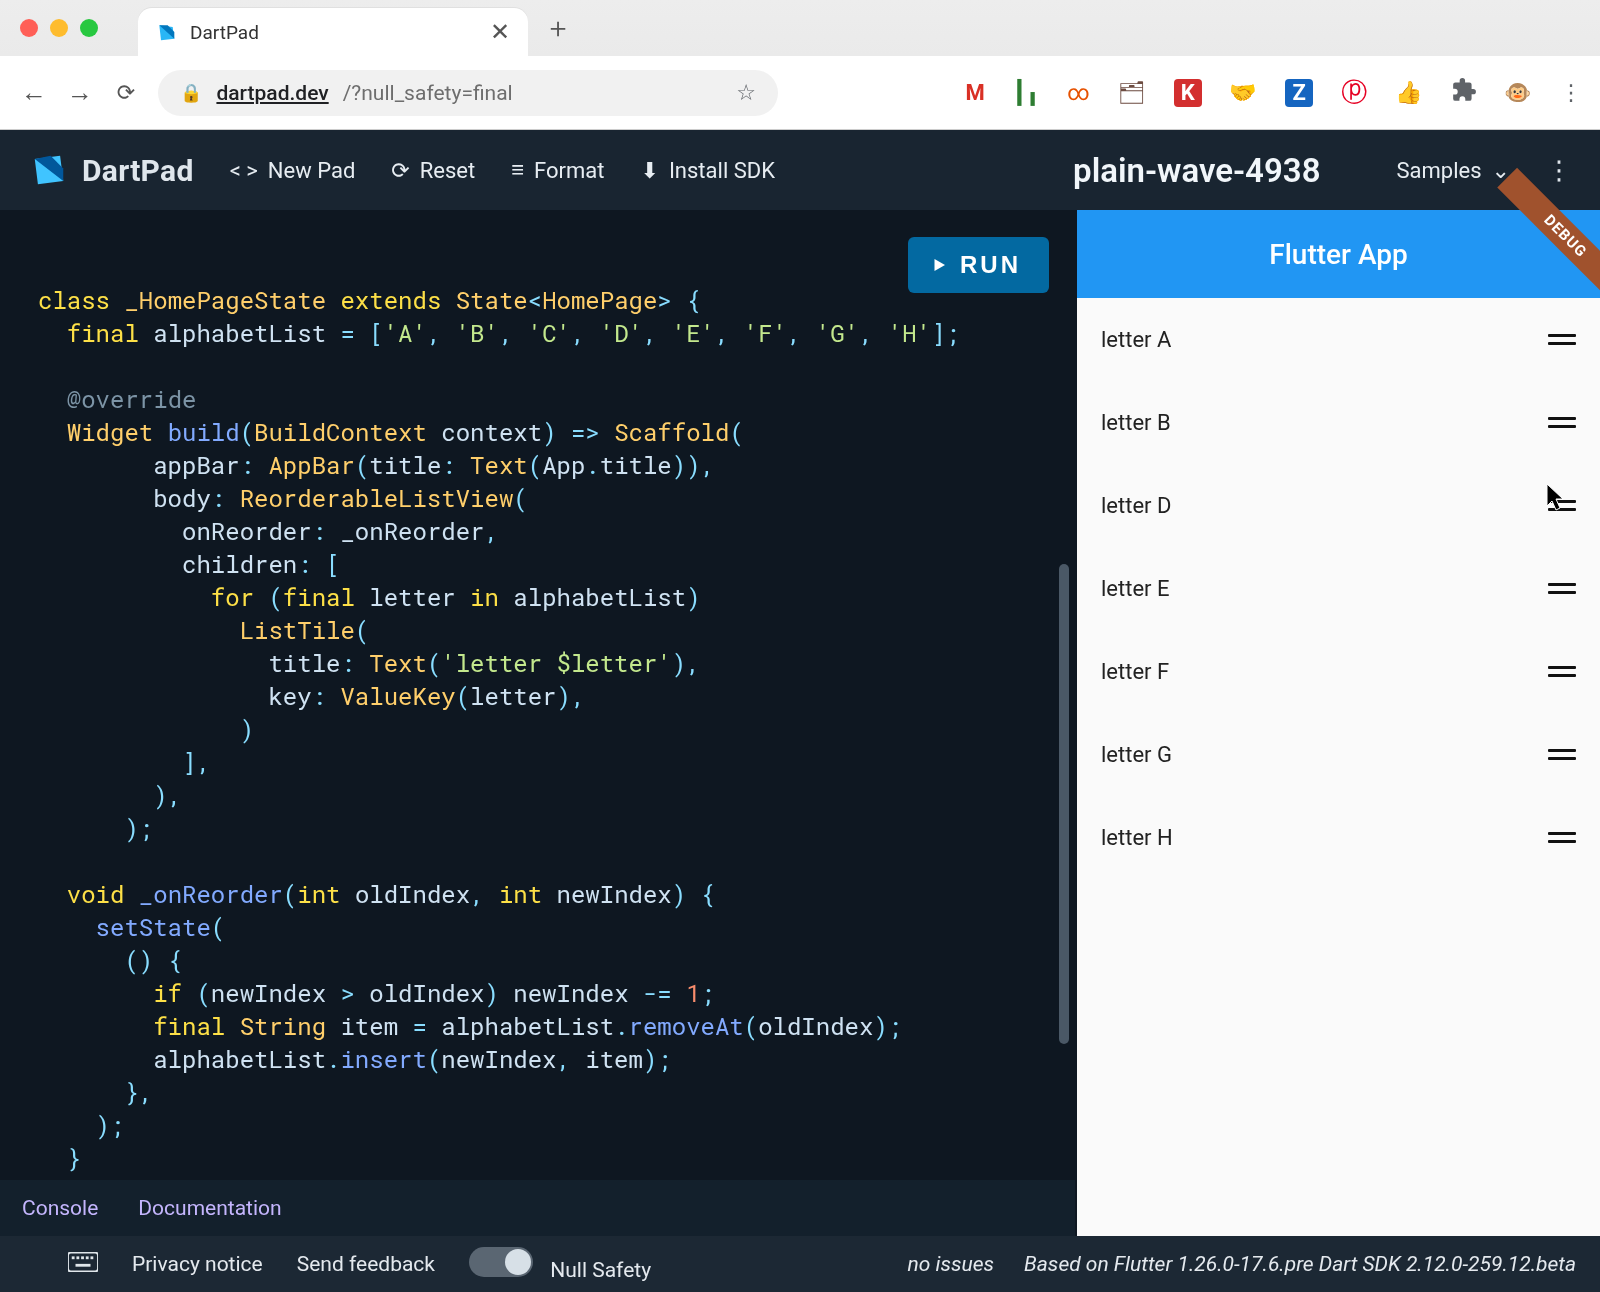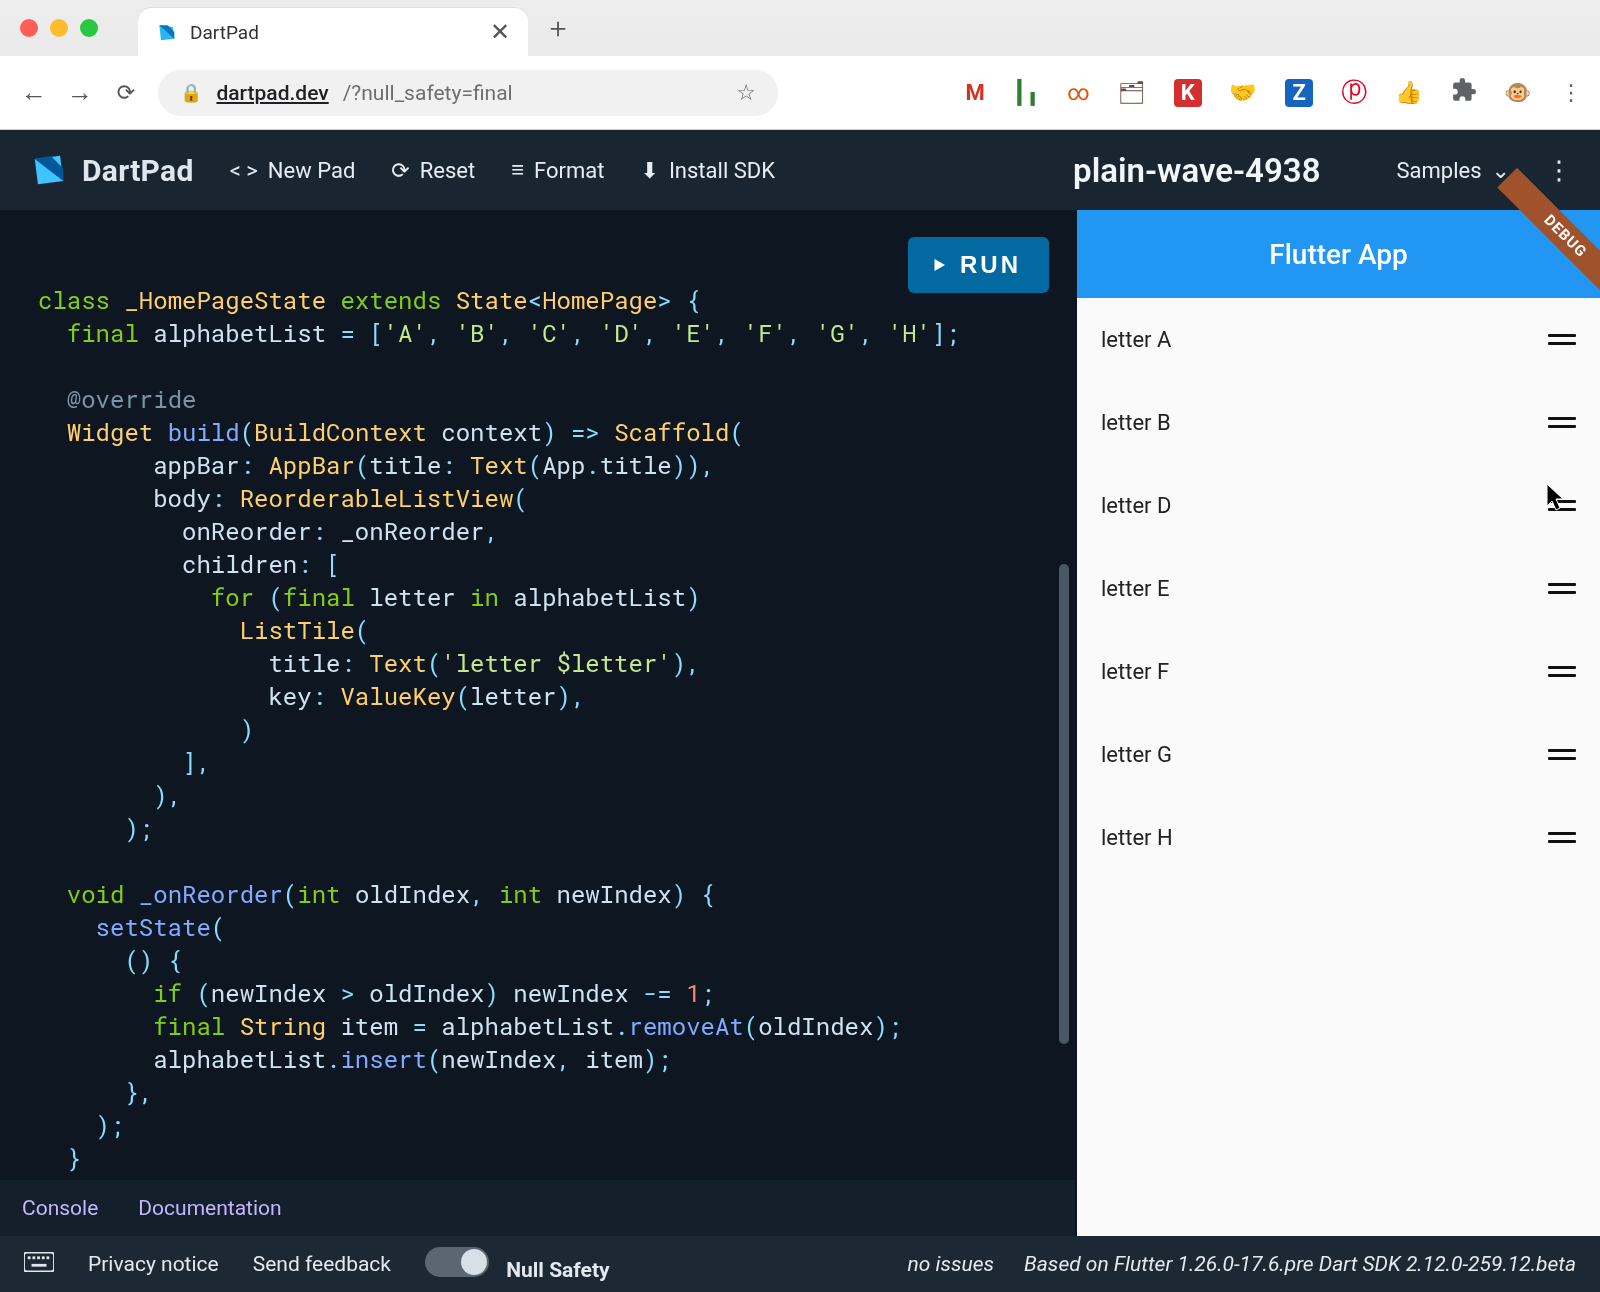--- a/index.html
+++ b/index.html
@@ -37,40 +37,40 @@
   .dp-project { font-weight:600; font-size:33px; color:#f1f6fa; margin-right:40px;}
   .dp-samples { display:flex; align-items:center; gap:10px; font-size:22px;}
   .dp-menu-dots { font-size:26px; letter-spacing:-2px;}
   
   .dp-main { flex:1; display:flex; min-height:0;}
   .editor-wrap { flex:0 0 1075px; display:flex; flex-direction:column; background:#0e1721;}
   .editor-toolbar { height:74px; display:flex; justify-content:flex-end; align-items:center; padding:0 26px 0 0;}
   .run-btn { background:#0369a1; color:#fff; font-size:24px; font-weight:700; letter-spacing:3px; padding:14px 28px 14px 22px; border-radius:6px; display:flex; align-items:center; gap:12px; cursor:pointer; border:none;}
   .run-btn svg{width:18px;height:18px;fill:#fff;}
   .code { flex:1; overflow:hidden; padding:0 32px 10px 38px; font-family:Menlo,Consolas,"Roboto Mono",monospace; font-size:24px; line-height:33px; color:#dde6ee; white-space:pre; position:relative;}
-  .code .kw{color:#84cc16;} .code .cls{color:#ffcf6b;} .code .fn{color:#82aaff;}
+  .code .kw{color:#fde047;} .code .cls{color:#ffcf6b;} .code .fn{color:#82aaff;}
   .code .str{color:#c3e88d;} .code .pun{color:#89ddff;} .code .var{color:#cfe2f2;}
   .code .num{color:#f78c6c;}
   .code .ann{color:#7c94a6;}
   .scroll-thumb{position:absolute; right:6px; top:280px; width:10px; height:480px; background:#4a5866; border-radius:5px;}
   .tabs-row { height:56px; background:#13202c; display:flex; align-items:center; padding:0 22px; gap:40px; font-size:21px; color:#c4b5fd;}
   
   .flutter { flex:1; background:#fafafa; display:flex; flex-direction:column; position:relative; border-left:2px solid #0e1721;}
   .fl-appbar { height:88px; background:#2196f3; color:#fff; display:flex; align-items:center; justify-content:center; font-size:28px; font-weight:500; position:relative;}
   .debug-banner { position:absolute; top:12px; right:-48px; background:#a0522d; color:#fff; font-size:15px; font-weight:700; transform:rotate(45deg); padding:5px 56px; letter-spacing:1px;}
   .fl-list { flex:1; overflow:auto;}
   .fl-item { height:83px; display:flex; align-items:center; padding:0 24px; font-size:22px; color:#222;}
   .drag-handle { margin-left:auto; display:flex; flex-direction:column; gap:5px;}
   .drag-handle span{display:block; width:28px; height:3px; background:#111; border-radius:1px;}
   
-  .dp-bottom { height:56px; background:#1c2834; display:flex; align-items:center; padding:0 24px; gap:34px; font-size:21px; color:#e4e9ee;}
+  .dp-bottom { height:56px; background:#1c2834; display:flex; align-items:center; padding:0 24px; gap:34px; font-size:21px; color:#e4e9ee;margin-left:44px;}
   .kbd-icon svg{width:30px;height:20px;}
   .switch { position:relative; width:64px; height:30px; background:#5a6672; border-radius:15px; display:inline-block; margin-right:12px;}
   .switch::after{content:''; position:absolute; right:2px; top:2px; width:26px; height:26px; border-radius:50%; background:#d7e0e7;}
-  .null-label{font-weight:700;text-align:center;}
+  .null-label{font-weight:400;text-align:center;}
   .dp-bottom .right { margin-left:auto; display:flex; gap:30px;font-style:italic;}
   .ext-sq { display:inline-flex; align-items:center; justify-content:center; width:28px; height:28px; border-radius:4px; font-size:17px; font-weight:700; color:#fff;}
   .cursor-arrow{position:absolute; width:20px; height:28px; pointer-events:none;}
 </style>
 </head>
 <body>
 
 <div class="win-chrome">
   <div class="tab-strip">
     <div class="traffic-lights">

